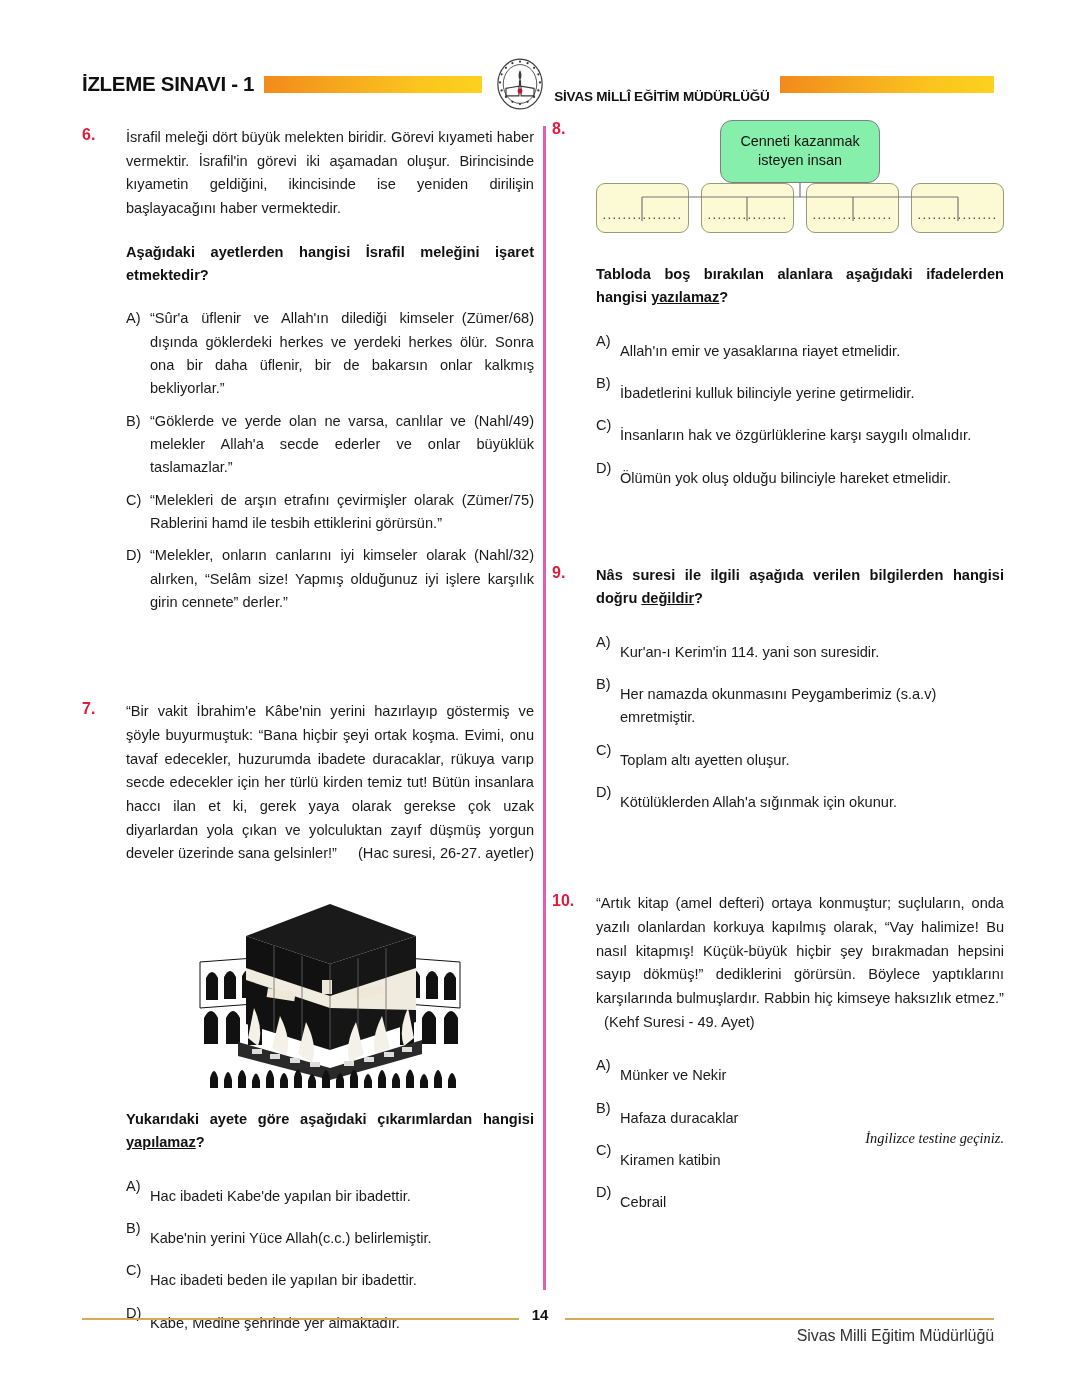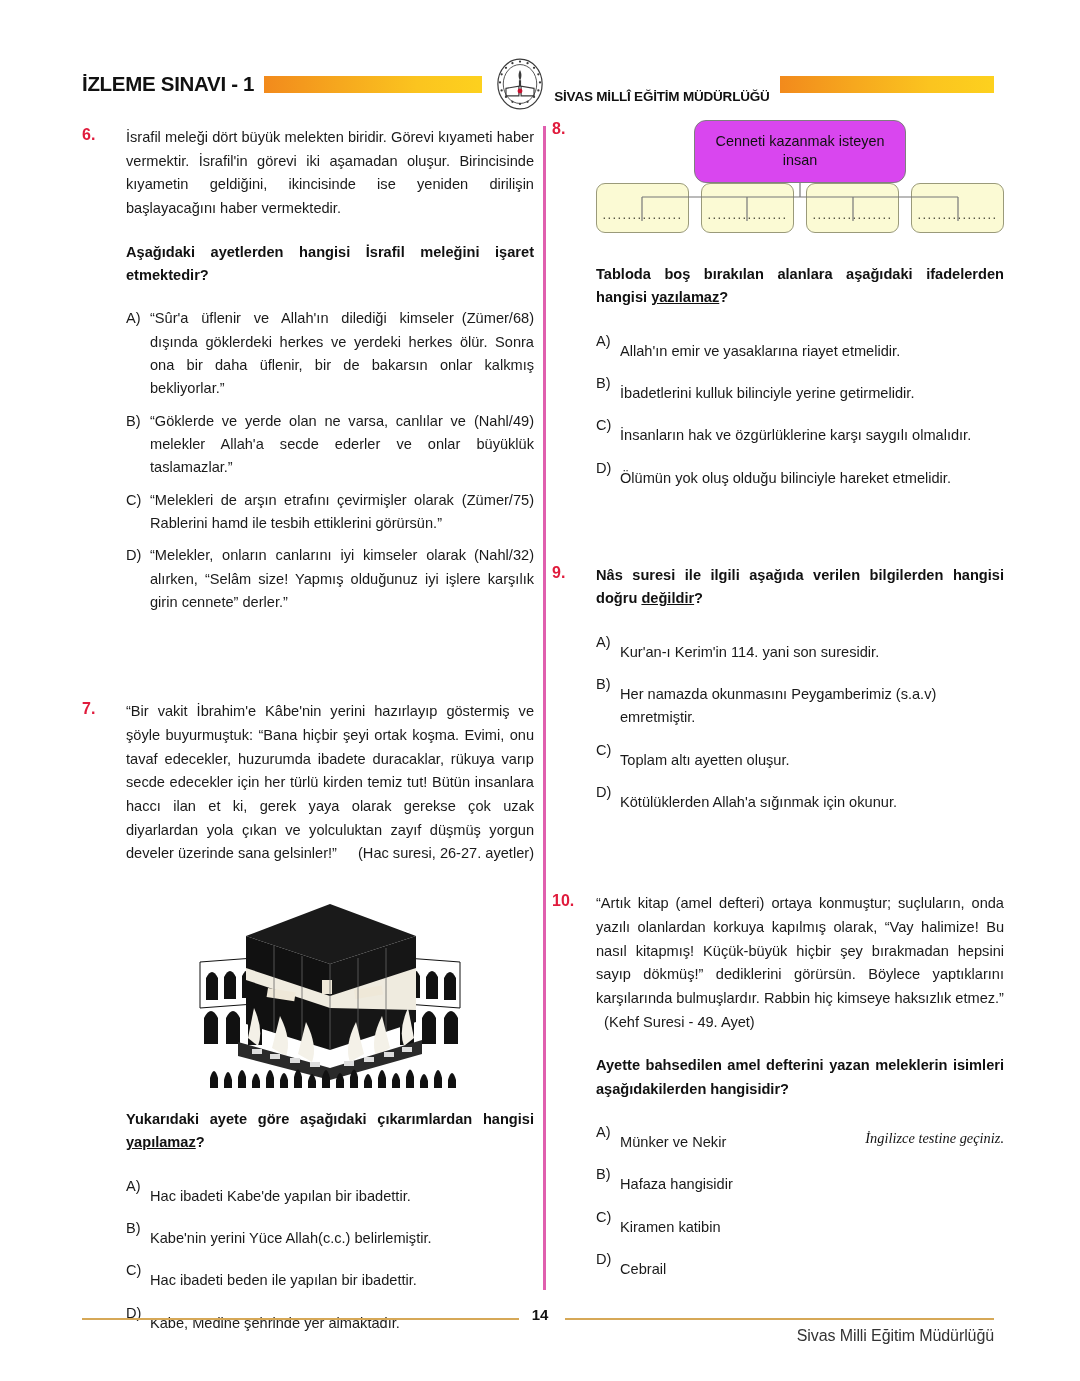--- a/index.html
+++ b/index.html
@@ -139,23 +139,23 @@
     display: flex;
     justify-content: center;
   }
 
   
   .diagram {
     margin-left: 44px;
     margin-top: -6px;
   }
   .diag-top {
-    width: 212px;
+    width: 160px;
     margin: 0 auto;
-    background: #d946ef;
+    background: #86efac;
     border: 1.3px solid #7f7f7f;
     border-radius: 12px;
     padding: 11px 16px;
     text-align: center;
     font-size: 14.4px;
     line-height: 1.35;
     color: #111;
   }
   .diag-children {
     display: flex;
@@ -480,29 +480,28 @@
             <span class="opt-txt">Kötülüklerden Allah'a sığınmak için okunur.</span>
           </div>
         </div>
       </div>
     </div>
 
     <div class="q" style="margin-top:78px;">
       <div class="qnum">10.</div>
       <div class="qbody">
         <div class="passage"><span>“Artık kitap (amel defteri) ortaya konmuştur; suçluların, onda yazılı olanlardan korkuya kapılmış olarak, “Vay halimize! Bu nasıl kitapmış! Küçük-büyük hiçbir şey bırakmadan hepsini sayıp dökmüş!” dediklerini görürsün. Böylece yaptıklarını karşılarında bulmuşlardır. Rabbin hiç kimseye haksızlık etmez.”</span> &nbsp;&nbsp;<span class="src">(Kehf Suresi - 49. Ayet)</span></div>
-        <div class="prompt"><span>Ayette bahsedilen amel defterini yazan meleklerin isimleri aşağıdakilerden hangisidir?</span></div>
         <div class="opts">
           <div class="opt opt-nj">
             <span class="opt-key">A)</span>
             <span class="opt-txt">Münker ve Nekir</span>
           </div>
           <div class="opt opt-nj">
             <span class="opt-key">B)</span>
-            <span class="opt-txt">Hafaza hangisidir</span>
+            <span class="opt-txt">Hafaza duracaklar</span>
           </div>
           <div class="opt opt-nj">
             <span class="opt-key">C)</span>
             <span class="opt-txt">Kiramen katibin</span>
           </div>
           <div class="opt opt-nj">
             <span class="opt-key">D)</span>
             <span class="opt-txt">Cebrail</span>
           </div>
         </div>

